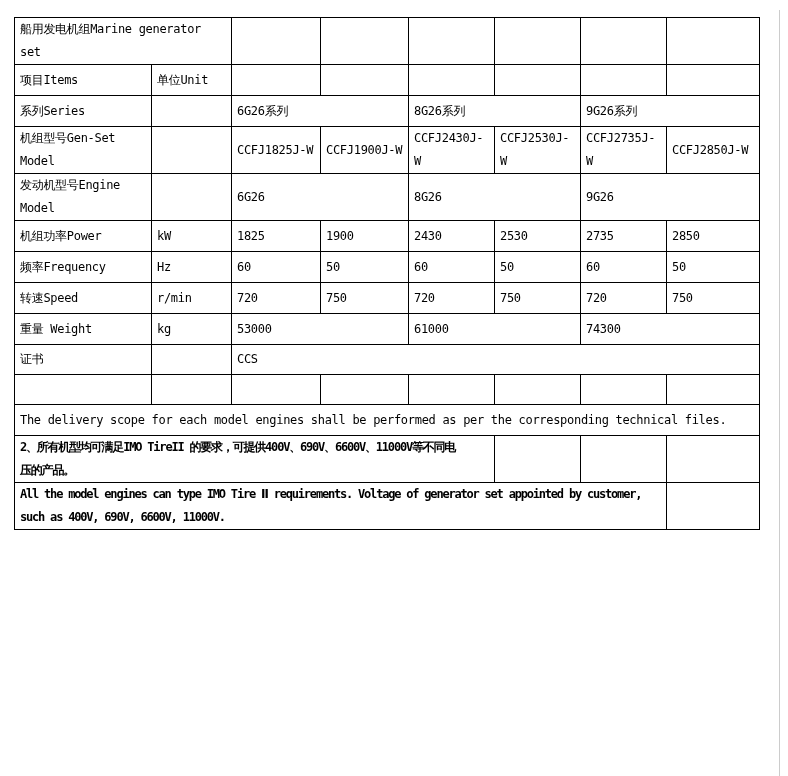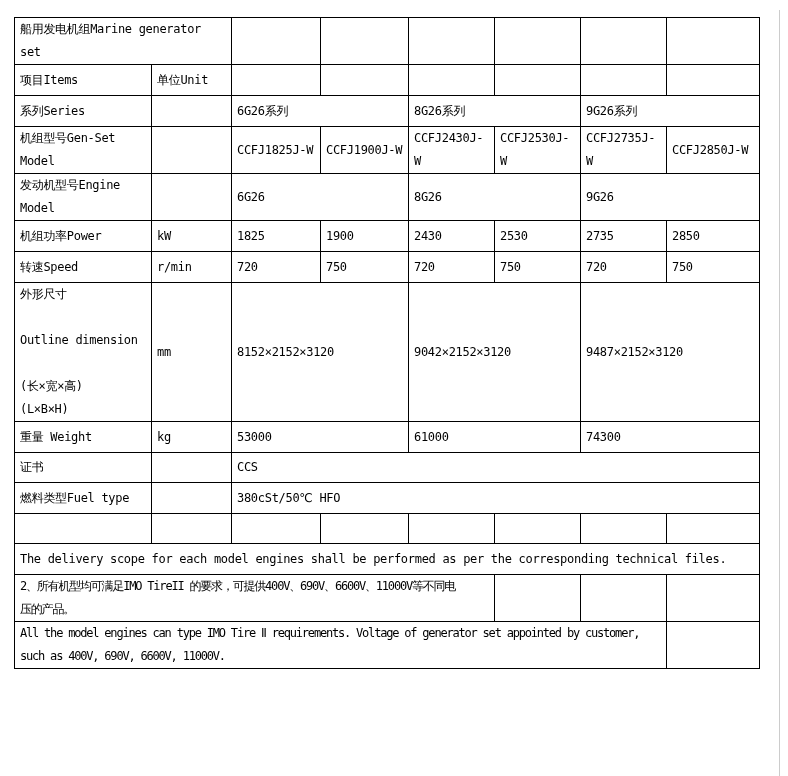--- a/index.html
+++ b/index.html
@@ -20,21 +20,21 @@
     border: 1px solid #000;
     padding: 0 5px;
     font-size: 12px;
     line-height: 23px;
     vertical-align: middle;
     white-space: pre-wrap;
     overflow: hidden;
     letter-spacing: -0.3px;
     word-break: break-word;
   }
-  .tight { letter-spacing: -1.2px; }
+  .tight { letter-spacing: -1.2px; font-weight: bold; }
   tr.h30 { height: 30px; }
   tr.h31 { height: 31px; }
   tr.h46 { height: 46px; margin-top: 32px; }
   tr.h47 { height: 47px; }
   tr.h137 { height: 137px; }
   .page-break-line {
     position: absolute;
     left: 779px; top: 10px; bottom: 0;
     width: 1px;
     background: #cccccc;
@@ -110,64 +110,57 @@
     <td>机组功率Power</td>
     <td>kW</td>
     <td>1825</td>
     <td>1900</td>
     <td>2430</td>
     <td>2530</td>
     <td>2735</td>
     <td>2850</td>
   </tr>
 
+  <tr class="h31">
+    <td>频率Frequency</td>
+    <td>Hz</td>
+    <td>60</td>
+    <td>50</td>
+    <td>60</td>
+    <td>50</td>
+    <td>60</td>
+    <td>50</td>
+  </tr>
 
   <tr class="h31">
     <td>转速Speed</td>
     <td>r/min</td>
     <td>720</td>
     <td>750</td>
     <td>720</td>
     <td>750</td>
     <td>720</td>
     <td>750</td>
   </tr>
 
-  <tr class="h137">
-    <td>外形尺寸
-
-Outline dimension
-
-(长×宽×高)
-(L×B×H)</td>
-    <td>mm</td>
-    <td colspan="2">8152×2152×3120</td>
-    <td colspan="2">9042×2152×3120</td>
-    <td colspan="2">9487×2152×3120</td>
-  </tr>
 
   <tr class="h31">
     <td>重量 Weight</td>
     <td>kg</td>
     <td colspan="2">53000</td>
     <td colspan="2">61000</td>
     <td colspan="2">74300</td>
   </tr>
 
   <tr class="h30">
     <td>证书</td>
     <td></td>
     <td colspan="6">CCS</td>
   </tr>
 
-  <tr class="h31">
-    <td>燃料类型Fuel type</td>
-    <td></td>
-    <td colspan="6">380cSt/50℃ HFO</td>
-  </tr>
 
   <tr class="h30">
     <td></td>
     <td></td>
     <td></td>
     <td></td>
     <td></td>
     <td></td>
     <td></td>
     <td></td>

